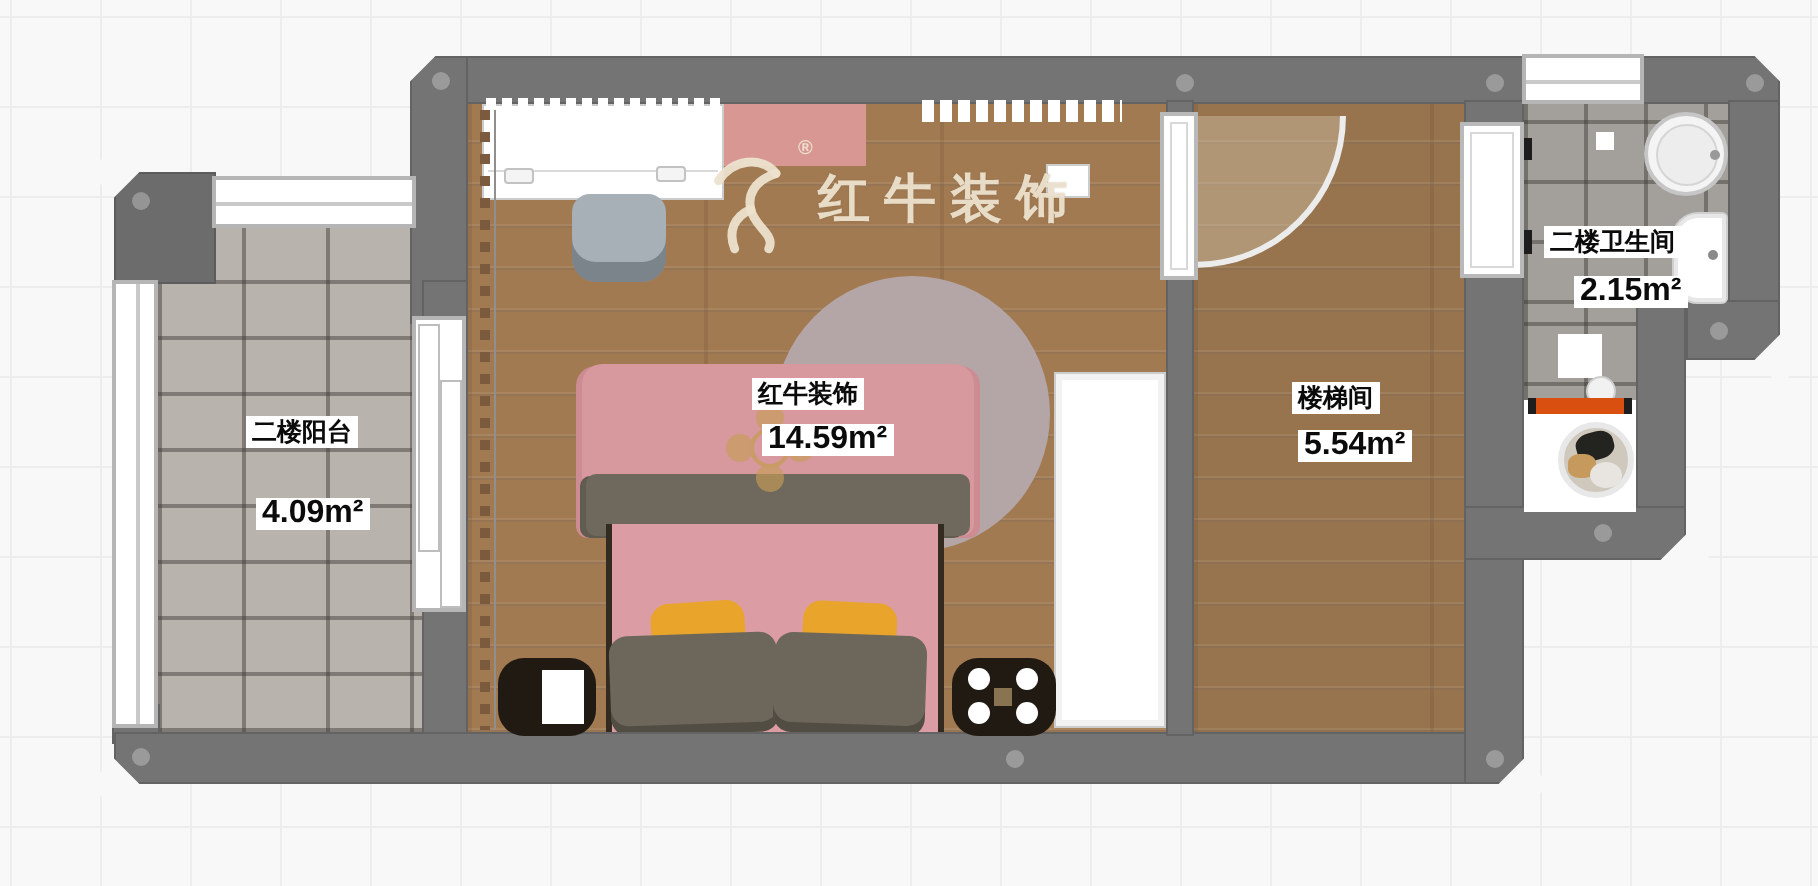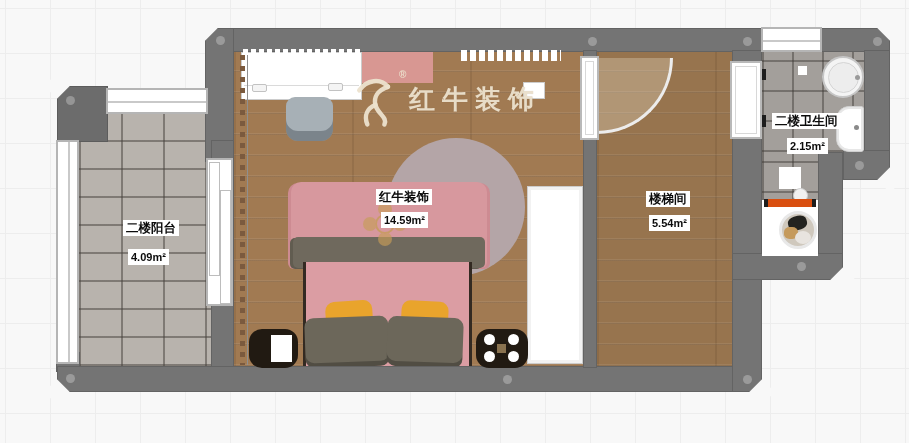--- a/index.html
+++ b/index.html
@@ -25,21 +25,21 @@
   
   .win{position:absolute;background:#fff;border:2px solid #b5b5b5;box-sizing:border-box;z-index:7;}
   .win .midh{position:absolute;left:0;right:0;top:50%;height:2px;background:#c9c9c9;}
   .win .midv{position:absolute;top:0;bottom:0;left:50%;width:2px;background:#c9c9c9;}
   .slide-pane{position:absolute;background:#fff;border:1px solid #bdbdbd;z-index:8;}
   .doorpanel{position:absolute;background:#fff;border:2px solid #b9b9b9;box-sizing:border-box;z-index:8;box-shadow:inset 0 0 0 3px #fff,inset 0 0 0 4px #d8d8d8;}
   .swing{position:absolute;border:3px solid #ececec;border-top:0;border-left:0;border-radius:0 0 100% 0;background:rgba(240,228,208,.30);z-index:7;box-sizing:border-box;}
   
   .white-item{position:absolute;background:#fff;border:1px solid #cccccc;box-sizing:border-box;z-index:5;}
   .chip{position:absolute;background:#ffffff;color:#0b0b0b;font-weight:700;font-size:12.5px;line-height:16px;padding:0 3px;white-space:nowrap;z-index:10;}
-  .chip.area{font-size:11px;}
+  .chip.area{font-size:16px;}
   
   .duvet{position:absolute;background:#d7989e;border-radius:10px 10px 6px 6px;box-shadow:-3px 1px 0 #cd8b92,3px 1px 0 #cd8b92;z-index:3;}
   .grayband{position:absolute;background:#6f695d;border-radius:5px;box-shadow:-3px 1px 0 #615c50;z-index:3;}
   .bedbody{position:absolute;background:#db9da3;border-left:3px solid #332a22;border-right:3px solid #332a22;box-sizing:border-box;z-index:3;}
   .pillow{position:absolute;border-radius:9px;z-index:3;}
   .py{background:#e9a42c;box-shadow:inset 0 -4px 0 rgba(120,75,10,.35);}
   .pg{background:#6c675a;box-shadow:inset 0 -5px 0 rgba(0,0,0,.25);}
   .nstand{position:absolute;background:#211a12;border-radius:13px;z-index:5;}
   .flower{position:absolute;width:16px;height:16px;border:2px solid rgba(198,156,88,.8);border-radius:50%;z-index:4;
     box-shadow:15px 0 0 -3px rgba(198,156,88,.65),-15px 0 0 -3px rgba(198,156,88,.65),0 15px 0 -3px rgba(198,156,88,.65),0 -15px 0 -3px rgba(198,156,88,.65);}
@@ -182,21 +182,21 @@
         <path d="M26 32 C17 36, 13 44, 17 54"></path>
       </g>
     </svg>
   </div>
   <div class="wm" style="left:399px;top:69px;font-size:10px;font-weight:700;">®</div>
   <div class="wm wm-brand" style="left:409px;top:82px;">红牛装饰</div>
 
   <div class="chip" style="left:376px;top:189px;">红牛装饰</div>
   <div class="chip area" style="left:381px;top:212px;">14.59m²</div>
 
-  <div class="chip" style="left:123px;top:220px;">二楼阳台</div>
+  <div class="chip" style="left:123px;top:208px;">二楼阳台</div>
   <div class="chip area" style="left:128px;top:249px;">4.09m²</div>
 
   <div class="chip" style="left:646px;top:191px;">楼梯间</div>
   <div class="chip area" style="left:649px;top:215px;">5.54m²</div>
 
   <div class="chip" style="left:772px;top:113px;text-align:center;">二楼卫生间</div>
   <div class="chip area" style="left:787px;top:138px;">2.15m²</div>
 
 </div>
 

